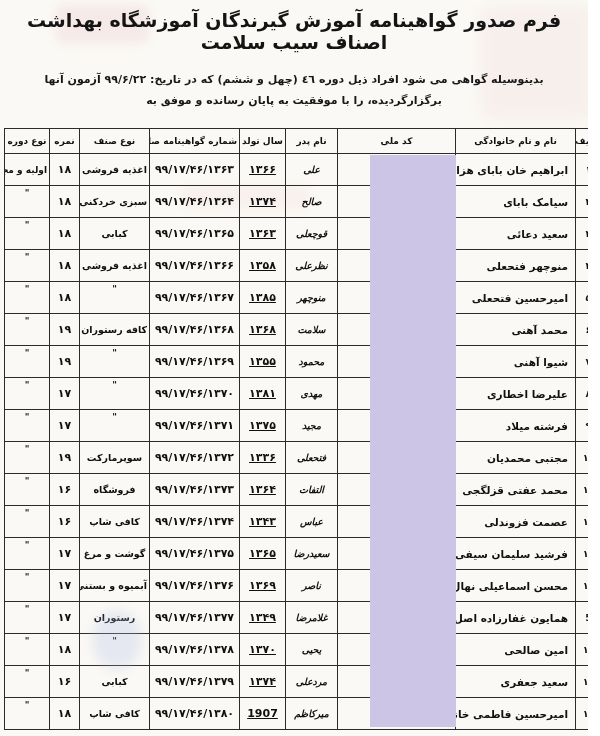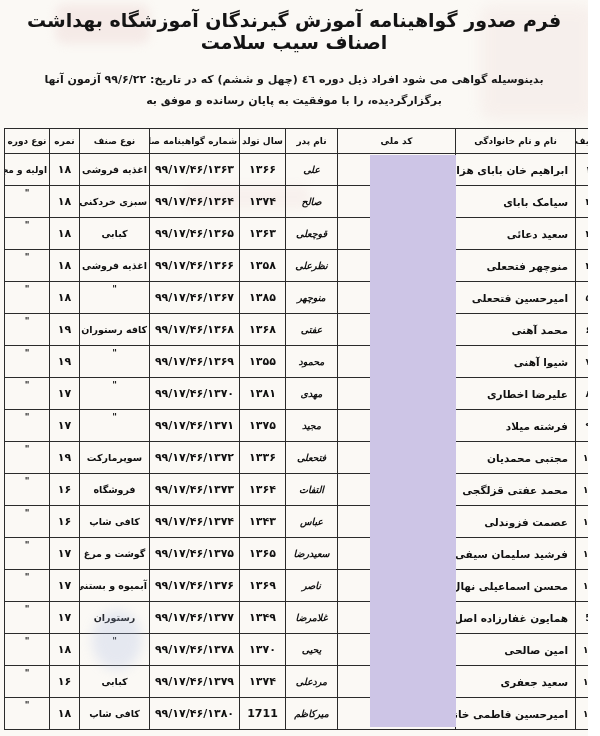--- a/index.html
+++ b/index.html
@@ -36,21 +36,21 @@
     text-align:center; vertical-align:middle;
     font-weight:bold; color:#101010; overflow:hidden;
   }
   .cert thead tr { height:25px; }
   .cert tbody tr { height:32px; }
   .cert th { font-size:9px; white-space:nowrap; }
   .cert td { font-size:10.5px; }
   td.c-row            { font-size:9.5px; }
   td.c-name           { text-align:right; padding-right:7px; font-size:10.5px; white-space:nowrap; }
   td.c-father         { font-size:9.5px;font-style:italic; }
-  td.c-birth_year     { font-size:11px; }
+  td.c-birth_year     { font-size:11px;text-decoration:underline; }
   td.c-certificate_no { font-size:11px; letter-spacing:.4px; white-space:nowrap; }
   td.c-guild_type     { font-size:9.5px; white-space:nowrap; }
   td.c-score          { font-size:11px; }
   td.c-course_type    { font-size:9px; white-space:nowrap; }
   td.ditto            { vertical-align:top; font-size:9px; padding-top:2px; }
 
   .redaction {
     position:absolute; top:155px; left:370px; width:86px; height:572px;
     background:#cdc5e6;
   }
@@ -148,21 +148,21 @@
           <td class="c-birth_year">۱۳۸۵</td>
           <td class="c-certificate_no">۹۹/۱۷/۴۶/۱۳۶۷</td>
           <td class="c-guild_type ditto">"</td>
           <td class="c-score">۱۸</td>
           <td class="c-course_type ditto">"</td>
         </tr>
         <tr>
           <td class="c-row">۶</td>
           <td class="c-name">محمد آهنی</td>
           <td class="c-national_id"></td>
-          <td class="c-father">عفتی</td>
+          <td class="c-father">سلامت</td>
           <td class="c-birth_year">۱۳۶۸</td>
           <td class="c-certificate_no">۹۹/۱۷/۴۶/۱۳۶۸</td>
           <td class="c-guild_type">کافه رستوران</td>
           <td class="c-score">۱۹</td>
           <td class="c-course_type ditto">"</td>
         </tr>
         <tr>
           <td class="c-row">۷</td>
           <td class="c-name">شیوا آهنی</td>
           <td class="c-national_id"></td>
@@ -281,21 +281,21 @@
           <td class="c-certificate_no">۹۹/۱۷/۴۶/۱۳۷۹</td>
           <td class="c-guild_type">کبابی</td>
           <td class="c-score">۱۶</td>
           <td class="c-course_type ditto">"</td>
         </tr>
         <tr>
           <td class="c-row">۱۸</td>
           <td class="c-name">امیرحسین فاطمی خانقاه</td>
           <td class="c-national_id"></td>
           <td class="c-father">میرکاظم</td>
-          <td class="c-birth_year">1711</td>
+          <td class="c-birth_year">1907</td>
           <td class="c-certificate_no">۹۹/۱۷/۴۶/۱۳۸۰</td>
           <td class="c-guild_type">کافی شاپ</td>
           <td class="c-score">۱۸</td>
           <td class="c-course_type ditto">"</td>
         </tr>
       </tbody>
   </table>
 
   <div class="artifact a4"></div>
 

